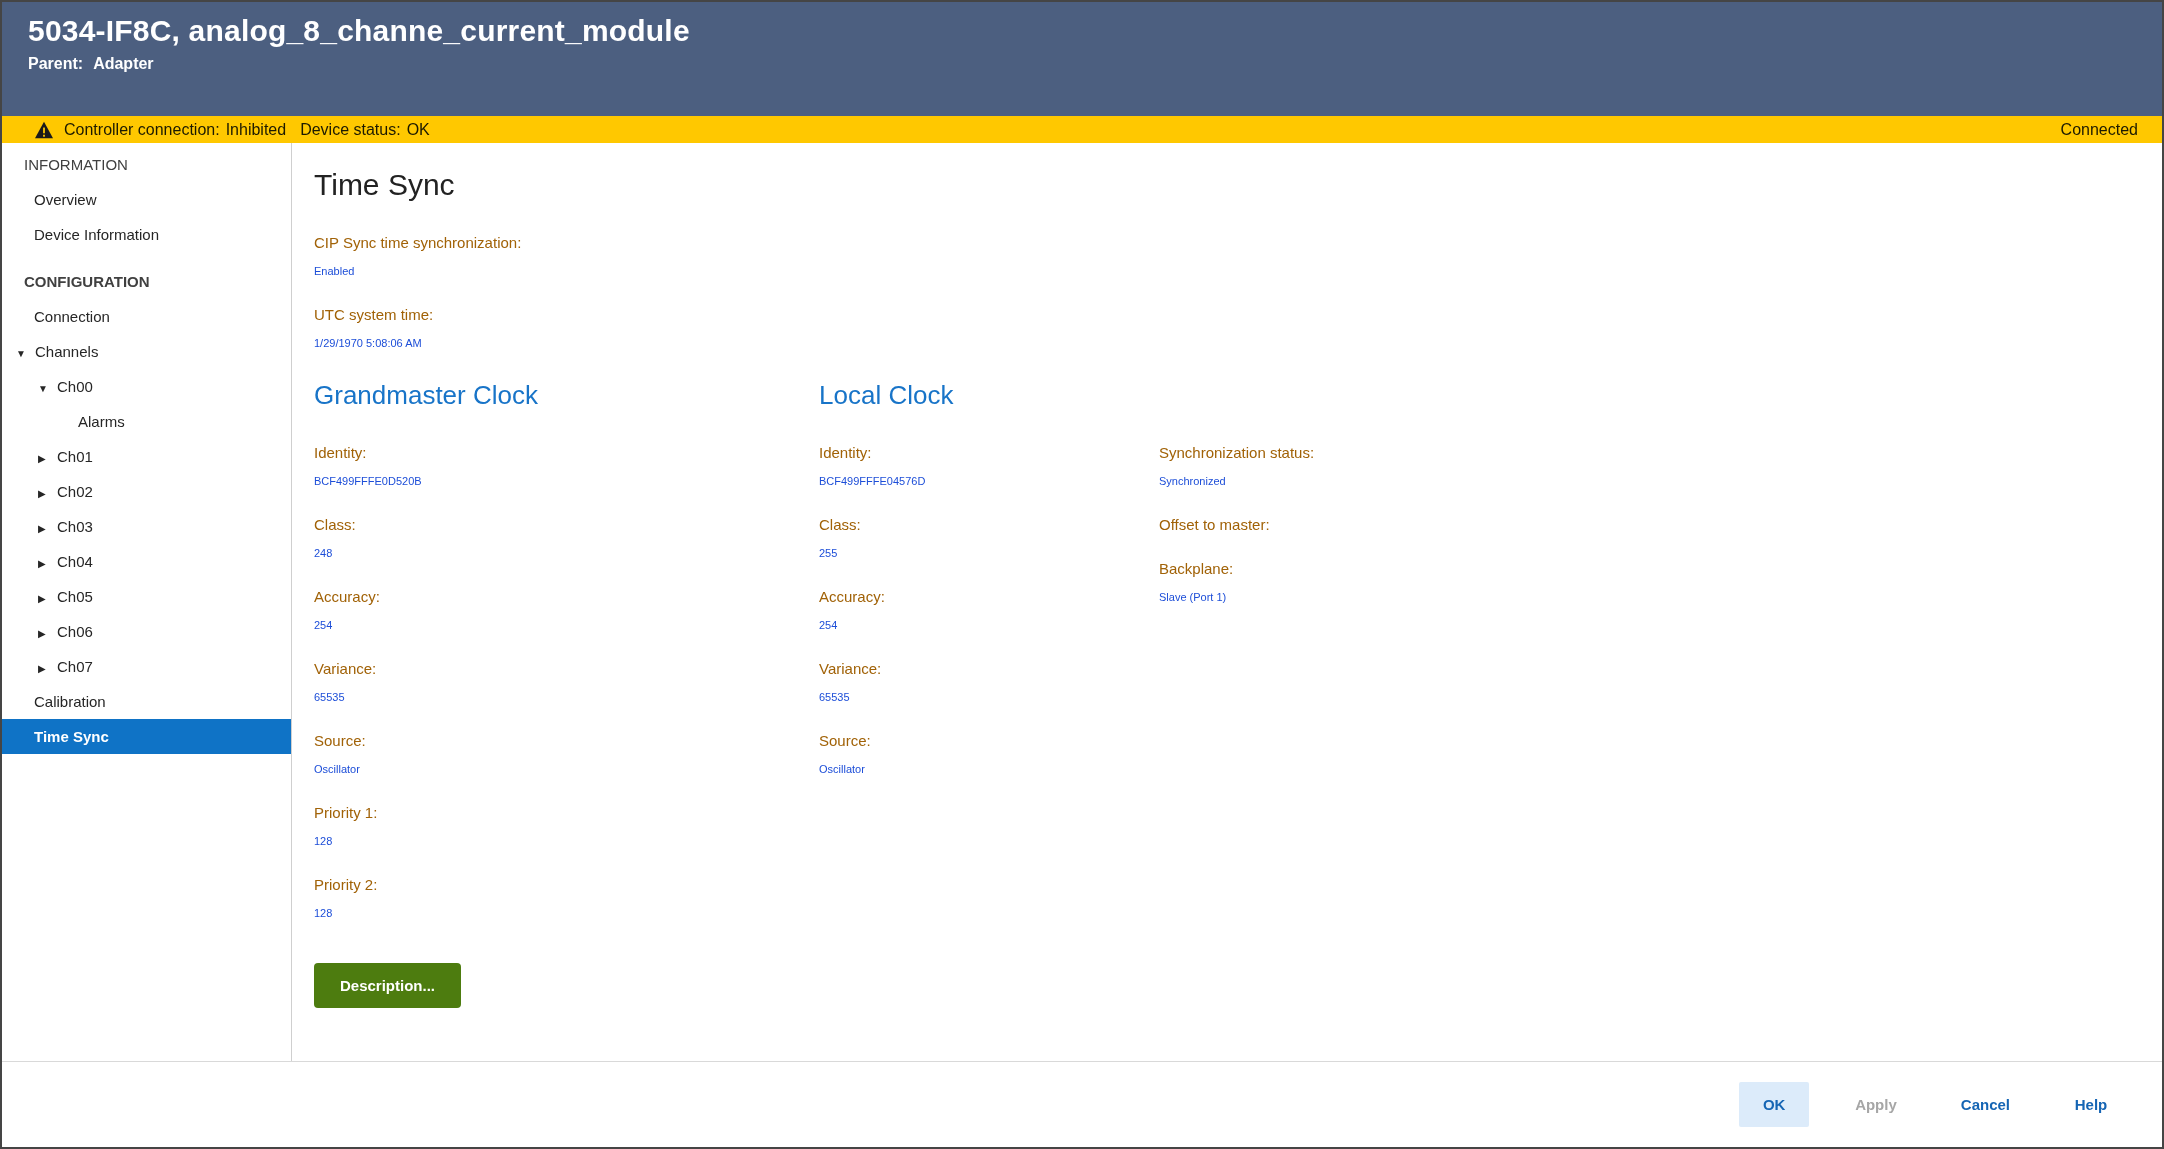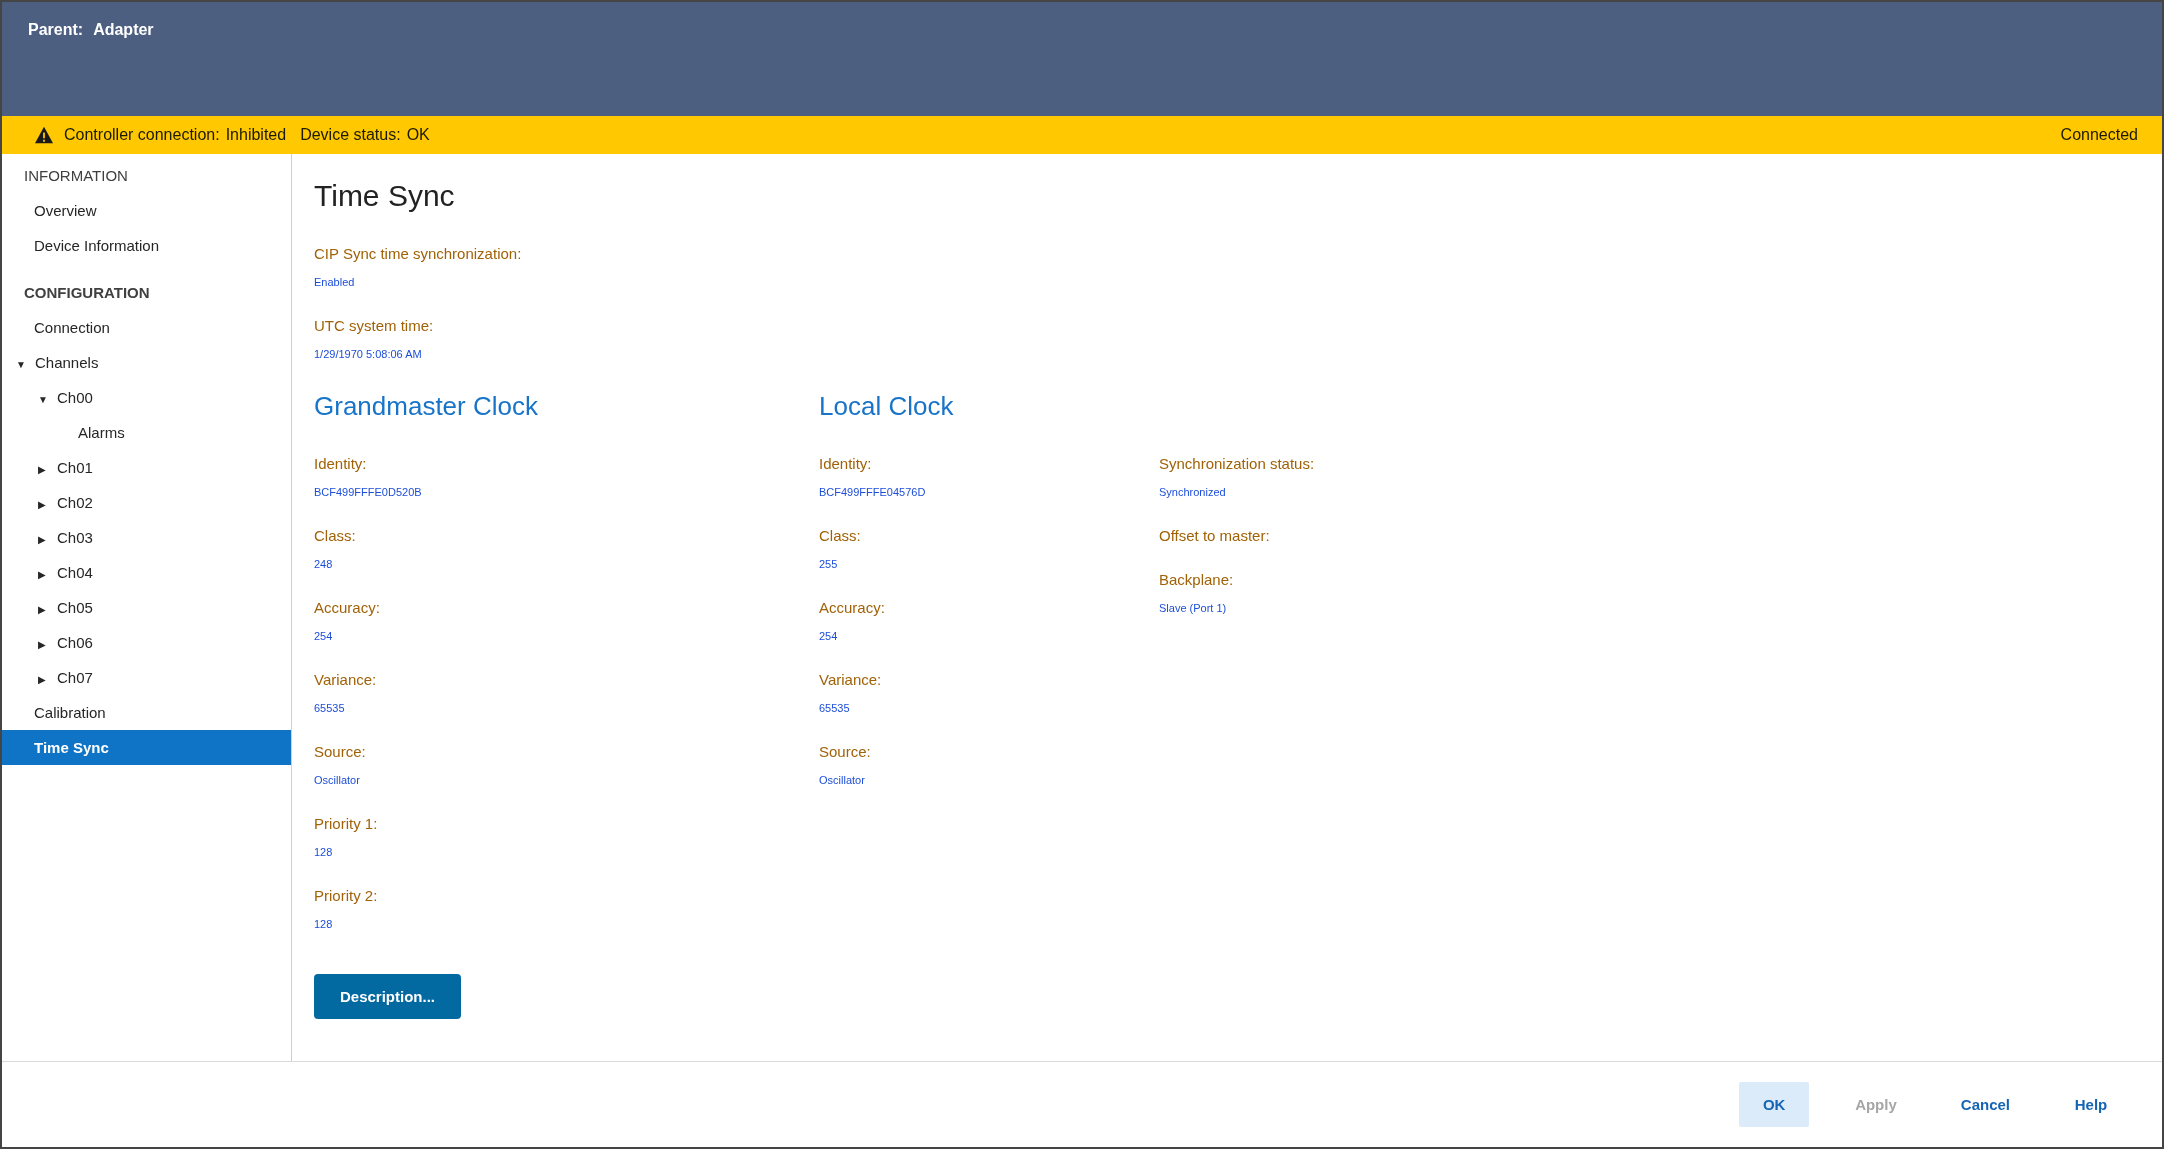--- a/index.html
+++ b/index.html
@@ -15,21 +15,21 @@
   
   .header {
     height: 114px; background: #4C5F80; color: #ffffff;
     padding: 12px 26px 0 26px; flex: 0 0 auto;
   }
   .header .title { font-size: 30px; font-weight: 700; letter-spacing: 0.2px; }
   .header .meta { font-size: 16px; font-weight: 600; margin-top: 7px; }
   .header .meta .lbl { margin-right: 10px; }
   
   .warnbar {
-    height: 38px; background: #FFC800; color: #1c1a00;
+    height: 27px; background: #FFC800; color: #1c1a00;
     display: flex; align-items: center; padding: 0 24px 0 32px;
     font-size: 16px; flex: 0 0 auto;
   }
   .warnbar .warn-icon { display: inline-flex; margin-right: 10px; }
   .warnbar .pair { margin-right: 14px; }
   .warnbar .pair .lbl { margin-right: 6px; }
   .warnbar .spacer { flex: 1; }
   .warnbar .connected { font-size: 16px; }
   
   .main { flex: 1 1 auto; display: flex; min-height: 0; justify-content: space-between; }
@@ -54,21 +54,21 @@
   .field { margin-bottom: 24px; }
   .field .flabel { font-size: 15px; color: #a16207; line-height: 20px; margin-bottom: 8px; }
   .field .fvalue { font-size: 11px; color: #1d4ed8; line-height: 20px; }
   .columns { display: flex; margin-top: 10px; }
   .col1 { width: 505px; flex: 0 0 505px; }
   .col2 { width: 340px; flex: 0 0 340px; }
   .col3 { flex: 1; }
   .clock-heading { font-size: 26px; font-weight: 400; color: #1874C8; line-height: 36px; margin-bottom: 30px; }
   .heading-spacer { height: 66px; }
   .desc-btn {
-    margin-top: 16px; background: #0369a1; color: #ffffff;
+    margin-top: 16px; background: #4d7c0f; color: #ffffff;
     border: none; border-radius: 4px; font-family: inherit;
     font-size: 15px; font-weight: 700; padding: 14px 26px; cursor: pointer;
   }
   
   .footer {
     height: 86px; flex: 0 0 auto; border-top: 1px solid #d9d9d9;
     display: flex; align-items: center; justify-content: flex-end;
     padding-right: 36px; gap: 28px; background: #ffffff;
   }
   .fbtn {
@@ -76,20 +76,21 @@
     background: transparent; border: none; padding: 14px 18px;
     min-width: 70px; text-align: center; color: #1565B4; cursor: pointer;
   }
   .fbtn.ok { background: #DCEBFA; border-radius: 2px; }
   .fbtn.disabled { color: #A6A6A6; cursor: default; }
 </style>
 </head>
 <body>
 
 <div class="header">
+  <div class="title">5034-IF8C, analog_8_channe_current_module</div>
   <div class="meta">
     <span class="lbl">Parent:</span><span>Adapter</span>
   </div>
 </div>
 
 <div class="warnbar">
   <span class="warn-icon">
     <svg width="20" height="18" viewBox="0 0 24 22" aria-hidden="true">
       <path d="M12 1 L23 21 H1 Z" fill="#1a1a1a"></path>
       <rect x="10.9" y="8" width="2.2" height="7" fill="#FFC800"></rect>

